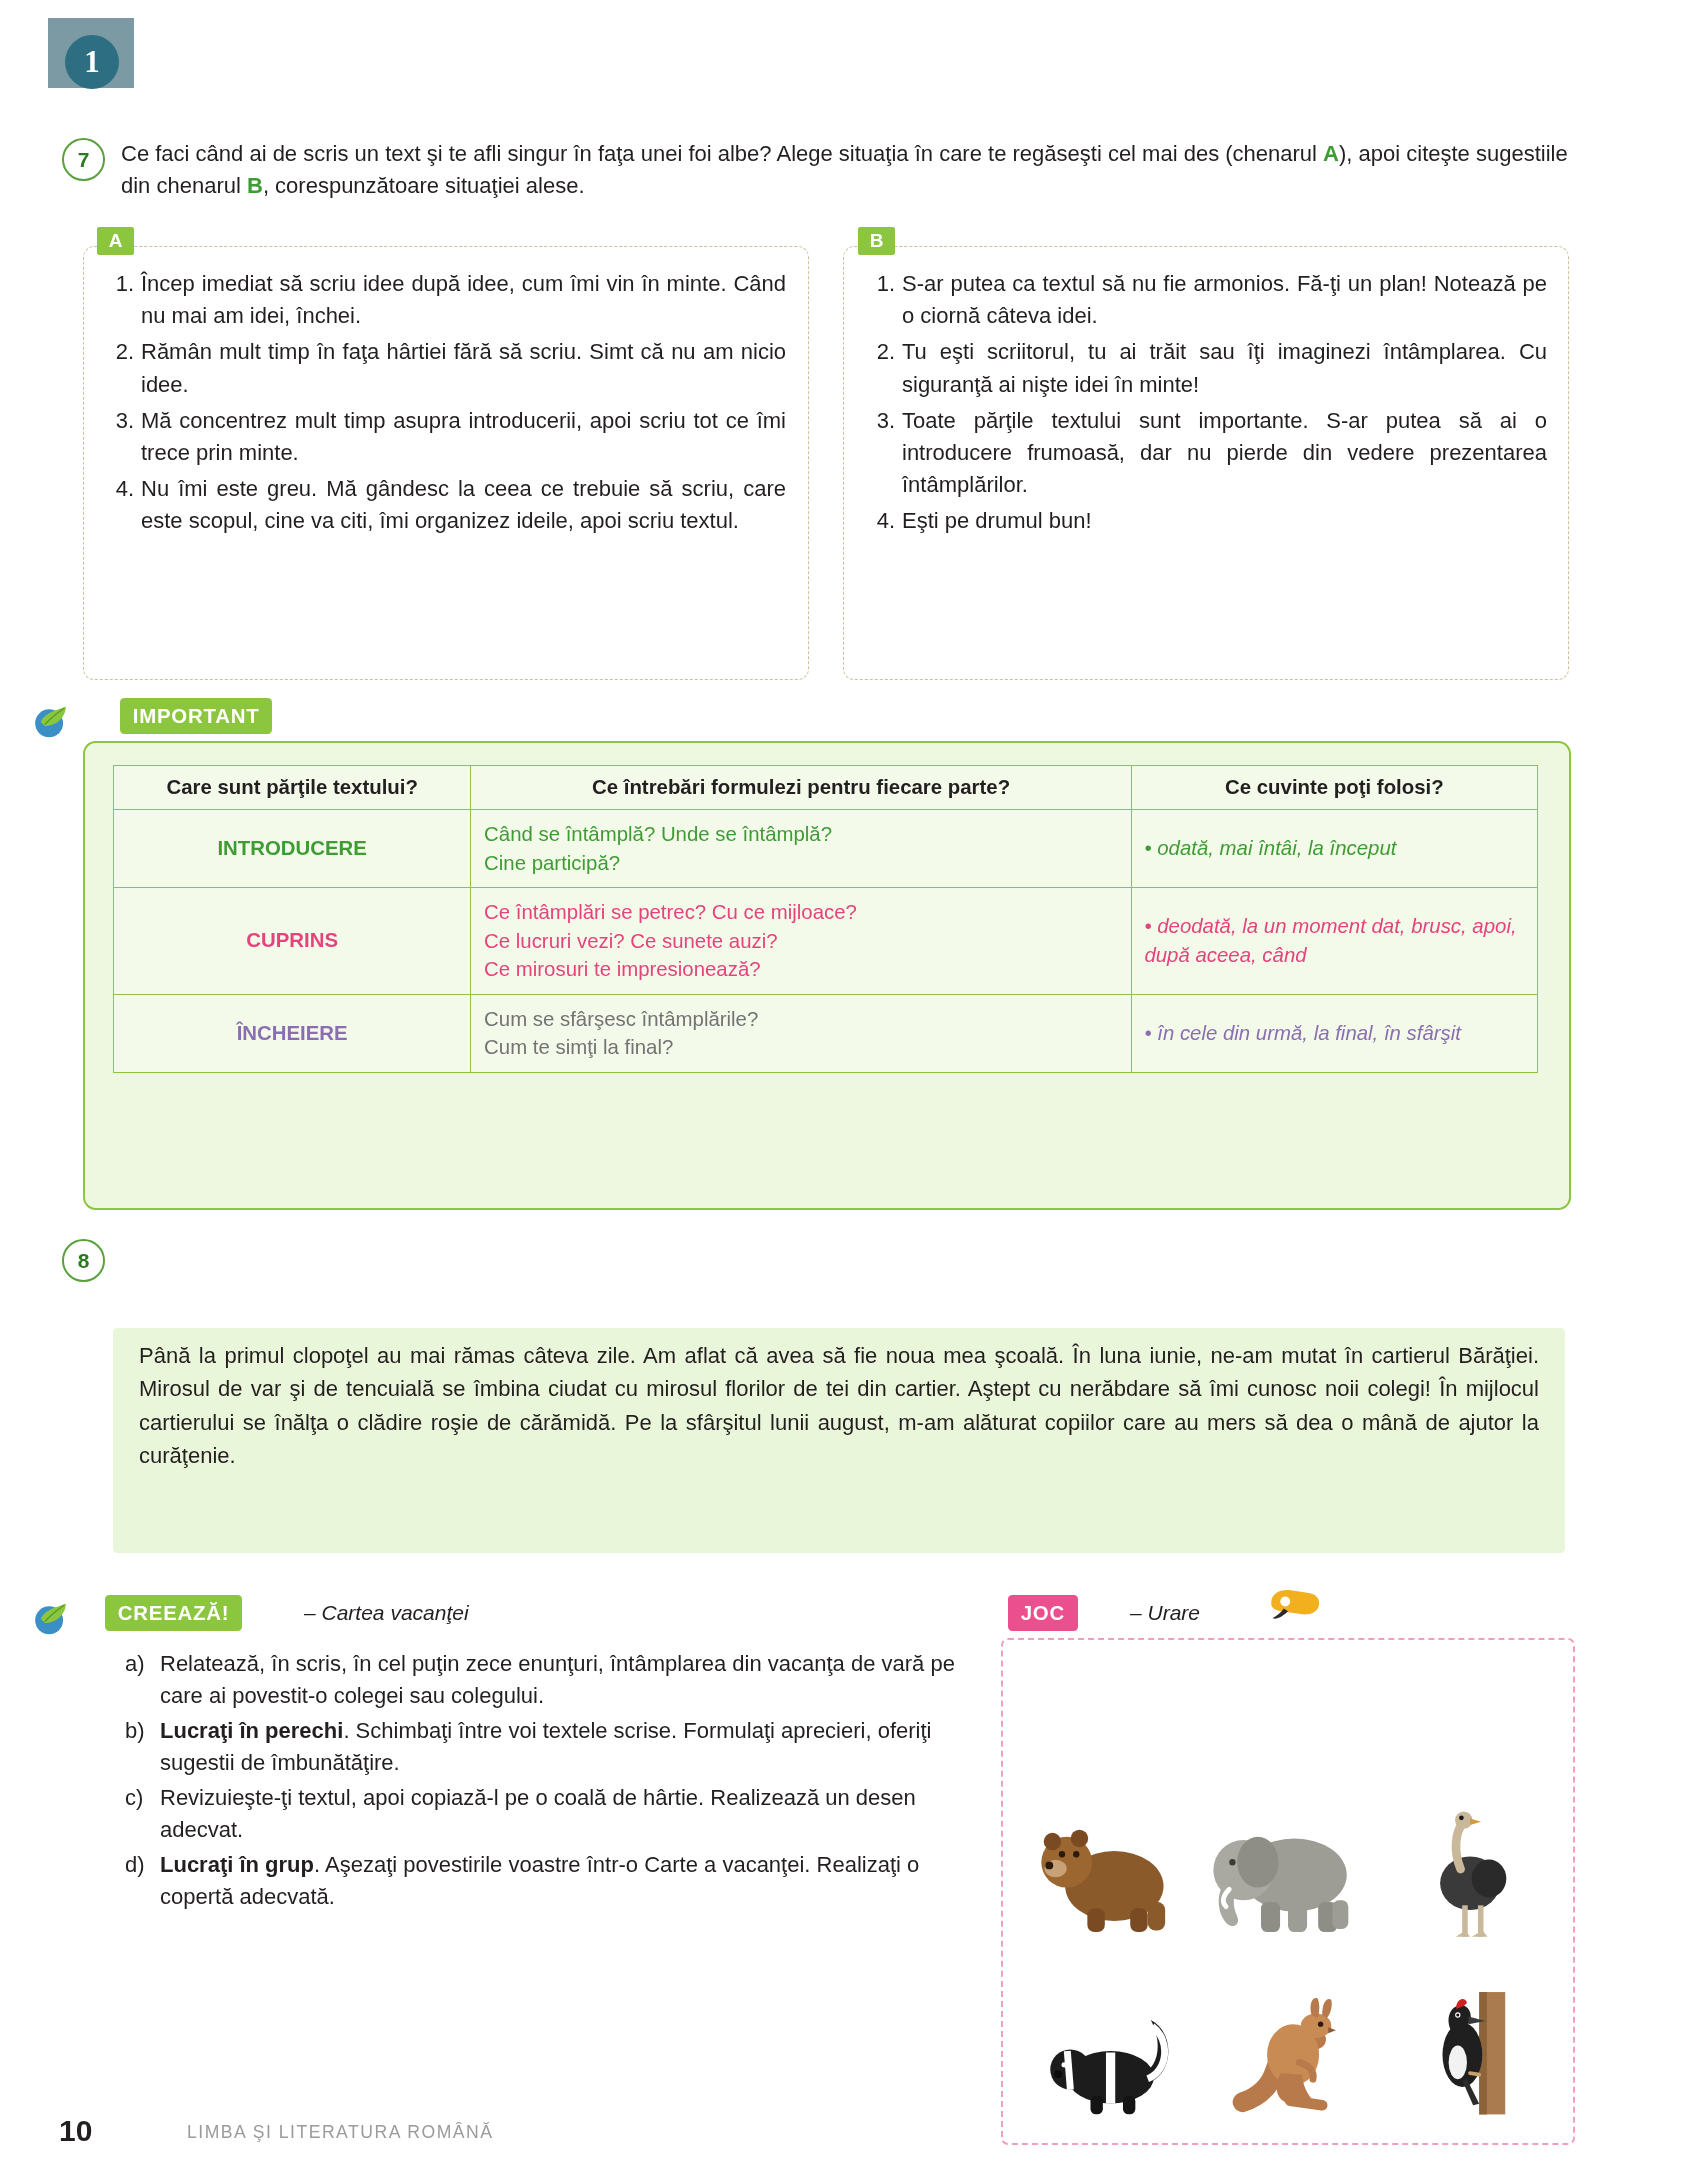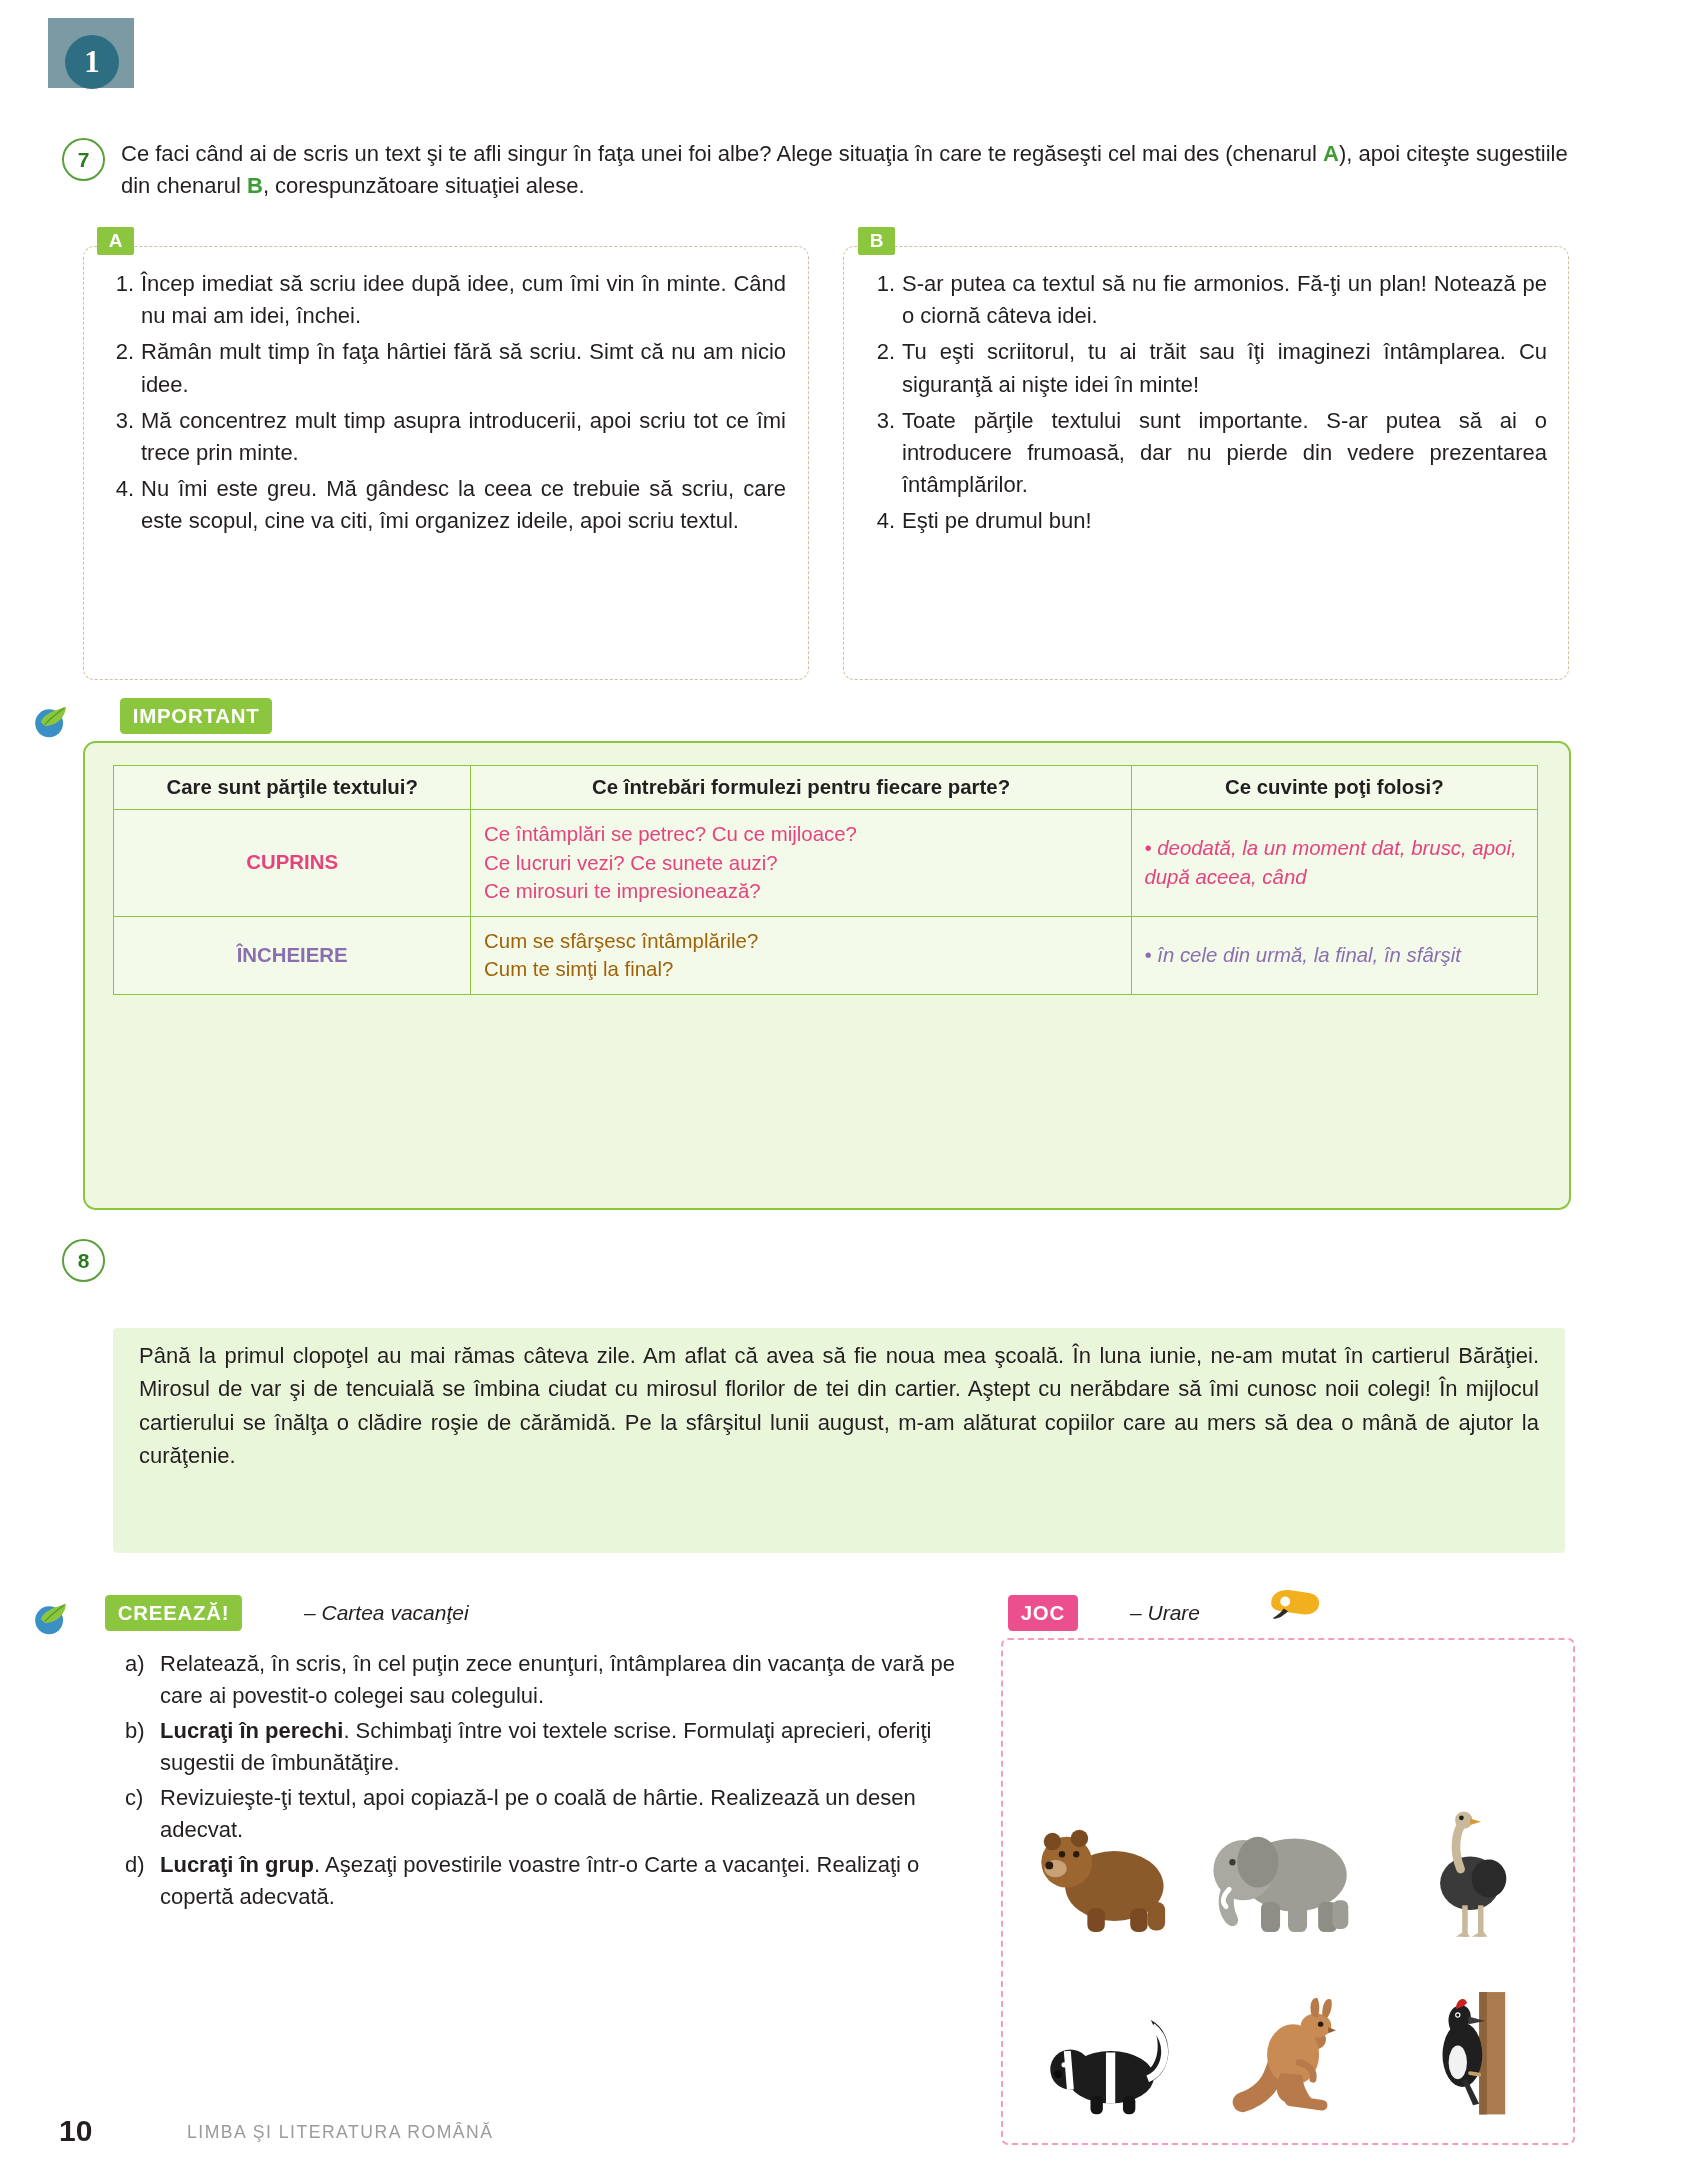--- a/index.html
+++ b/index.html
@@ -160,21 +160,21 @@
     text-align: center;
     font-weight: bold;
     font-size: 20.4px;
     width: 331px;
   }
   .c-green { color: #3f9c35; }
   .c-pink  { color: #e5437d; }
   .c-purple{ color: #8a6fb0; }
   .q-green { color: #3f9c35; line-height: 1.4; }
   .q-pink  { color: #e5437d; line-height: 1.4; }
-  .q-purple{ color: #a16207; line-height: 1.4; }
+  .q-purple{ color: #737373; line-height: 1.4; }
   .w-cell { font-style: italic; line-height: 1.4; }
 
   
   .green-box {
     position: absolute;
     background: #eaf6da;
     border-radius: 4.2px;
   }
   .green-box-text {
     position: absolute;
@@ -310,20 +310,30 @@
 
   <table class="tbl" style="left:113px; top:765px; width:1425px;padding-left:36px;">
     <thead>
       <tr>
         <th class="col1">Care sunt părţile textului?</th>
         <th style="width:634px;">Ce întrebări formulezi pentru fiecare parte?</th>
         <th>Ce cuvinte poţi folosi?</th>
       </tr>
     </thead>
     <tbody>
+      <tr>
+        <td class="col1 c-green">INTRODUCERE</td>
+        <td class="q-green">
+          <div>Când se întâmplă? Unde se întâmplă?</div>
+          <div>Cine participă?</div>
+        </td>
+        <td class="w-cell c-green">
+          <div>• <span>odată, mai întâi, la început</span></div>
+        </td>
+      </tr>
       <tr>
         <td class="col1 c-pink">CUPRINS</td>
         <td class="q-pink">
           <div>Ce întâmplări se petrec? Cu ce mijloace?</div>
           <div>Ce lucruri vezi? Ce sunete auzi?</div>
           <div>Ce mirosuri te impresionează?</div>
         </td>
         <td class="w-cell c-pink">
           <div>• <span>deodată, la un moment dat, brusc, apoi, după aceea, când</span></div>
         </td>

